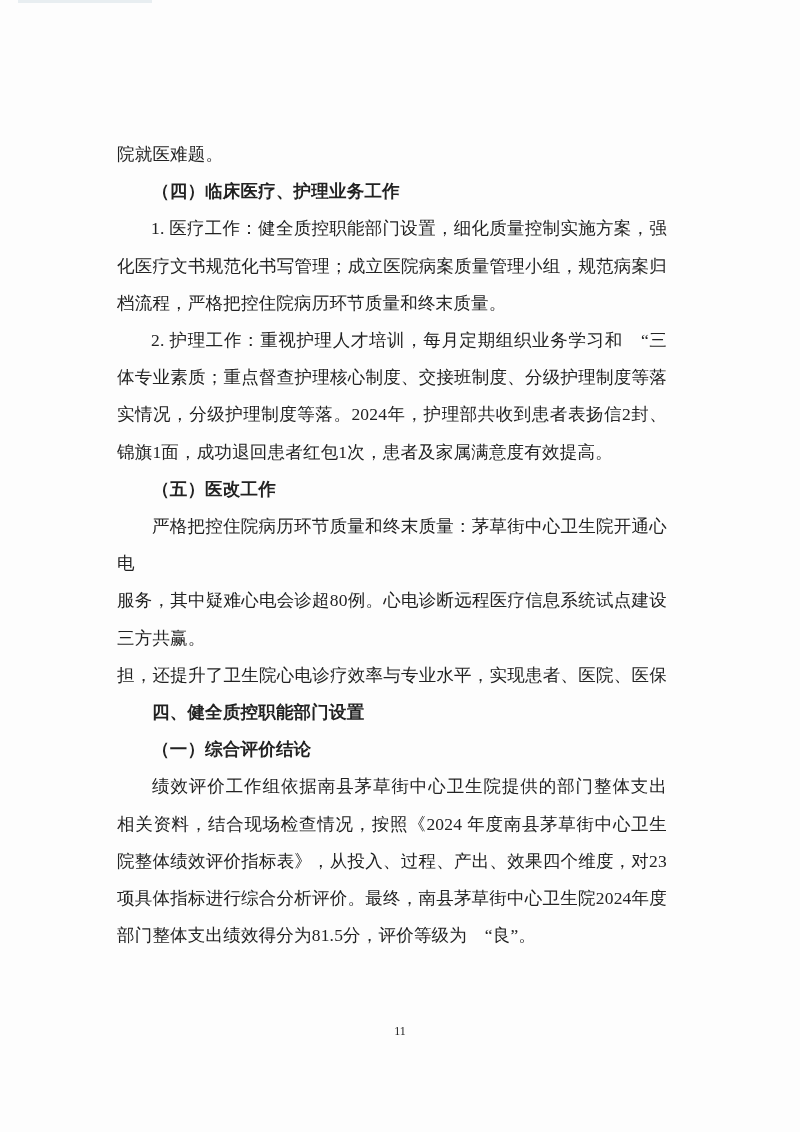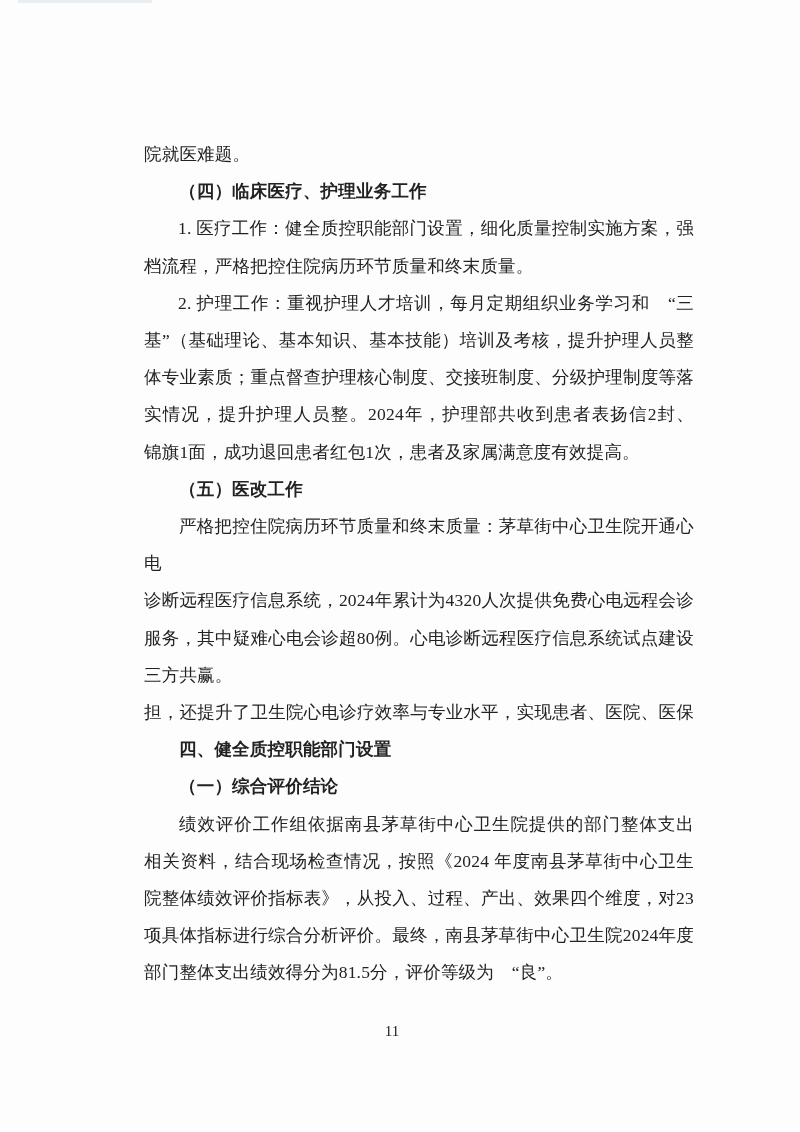--- a/index.html
+++ b/index.html
@@ -18,68 +18,67 @@
     background: #fdfdfd;
   }
   .scan-artifact {
     position: absolute;
     top: 0; left: 18px;
     width: 134px; height: 3px;
     background: #e8eef1;
   }
   .content {
     position: absolute;
-    left: 144px;
+    left: 117px;
     top: 136px;
     width: 550px;
   }
   .ln {
     margin: 0;
     padding: 0;
     font-size: 17.5px;
     line-height: 37.2px;
     white-space: pre-wrap;
     text-align: left;
     letter-spacing: 0.2px;
   }
   .b { font-weight: bold; }
   .j { text-align: justify; text-align-last: justify; }
   .ind2 { text-indent: 2em; }
   .indnum { text-indent: 34px; }
   .lead { font-weight: normal; }
   .footer {
     position: absolute;
-    left: 117px;
+    left: 125px;
     top: 1020px;
     width: 550px;
     text-align: center;
-    font-size: 15px;
+    font-size: 12px;
     line-height: 22px;
     color: #1c1c1c;
   }
 </style>
 </head>
 <body>
 
 <div class="page">
   <div class="scan-artifact"></div>
 
   <div class="content">
     <p class="ln">院就医难题。</p>
     <p class="ln b ind2">（四）临床医疗、护理业务工作</p>
     <p class="ln j indnum"><span class="lead">1. 医疗工作：</span><span>健全质控职能部门设置，细化质量控制实施方案，强</span></p>
+    <p class="ln j">化医疗文书规范化书写管理；成立医院病案质量管理小组，规范病案归</p>
     <p class="ln">档流程，严格把控住院病历环节质量和终末质量。</p>
     <p class="ln j indnum"><span class="lead">2. 护理工作：</span><span>重视护理人才培训，每月定期组织业务学习和　“三</span></p>
-    <p class="ln j">基”（基础理论、基本知识、基本技能）培训及考核，提升护理人员整</p>
     <p class="ln j">体专业素质；重点督查护理核心制度、交接班制度、分级护理制度等落</p>
-    <p class="ln j">实情况，提升护理人员整。2024年，护理部共收到患者表扬信2封、</p>
+    <p class="ln j">实情况，分级护理制度等落。2024年，护理部共收到患者表扬信2封、</p>
     <p class="ln">锦旗1面，成功退回患者红包1次，患者及家属满意度有效提高。</p>
     <p class="ln b ind2">（五）医改工作</p>
     <p class="ln j ind2">严格把控住院病历环节质量和终末质量：茅草街中心卫生院开通心电</p>
-    <p class="ln j">诊断远程医疗信息系统，2024年累计为4320人次提供免费心电远程会诊</p>
     <p class="ln j">服务，其中疑难心电会诊超80例。心电诊断远程医疗信息系统试点建设</p>
     <p class="ln">三方共赢。</p>
     <p class="ln j">担，还提升了卫生院心电诊疗效率与专业水平，实现患者、医院、医保</p>
     <p class="ln b ind2">四、健全质控职能部门设置</p>
     <p class="ln b ind2">（一）综合评价结论</p>
     <p class="ln j ind2">绩效评价工作组依据南县茅草街中心卫生院提供的部门整体支出</p>
     <p class="ln j">相关资料，结合现场检查情况，按照《2024 年度南县茅草街中心卫生</p>
     <p class="ln j">院整体绩效评价指标表》，从投入、过程、产出、效果四个维度，对23</p>
     <p class="ln j">项具体指标进行综合分析评价。最终，南县茅草街中心卫生院2024年度</p>
     <p class="ln">部门整体支出绩效得分为81.5分，评价等级为　“良”。</p>

